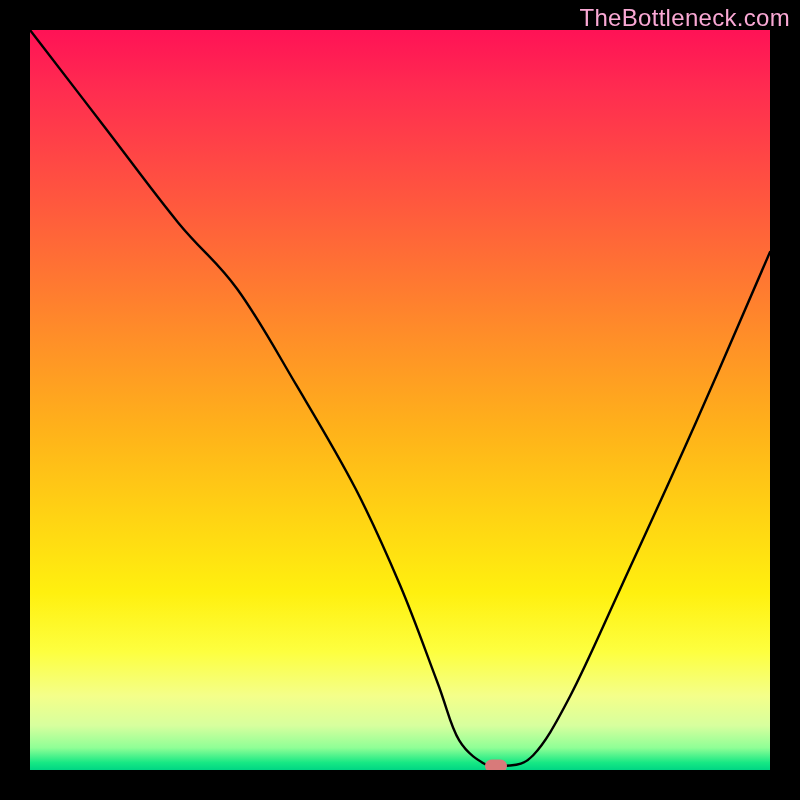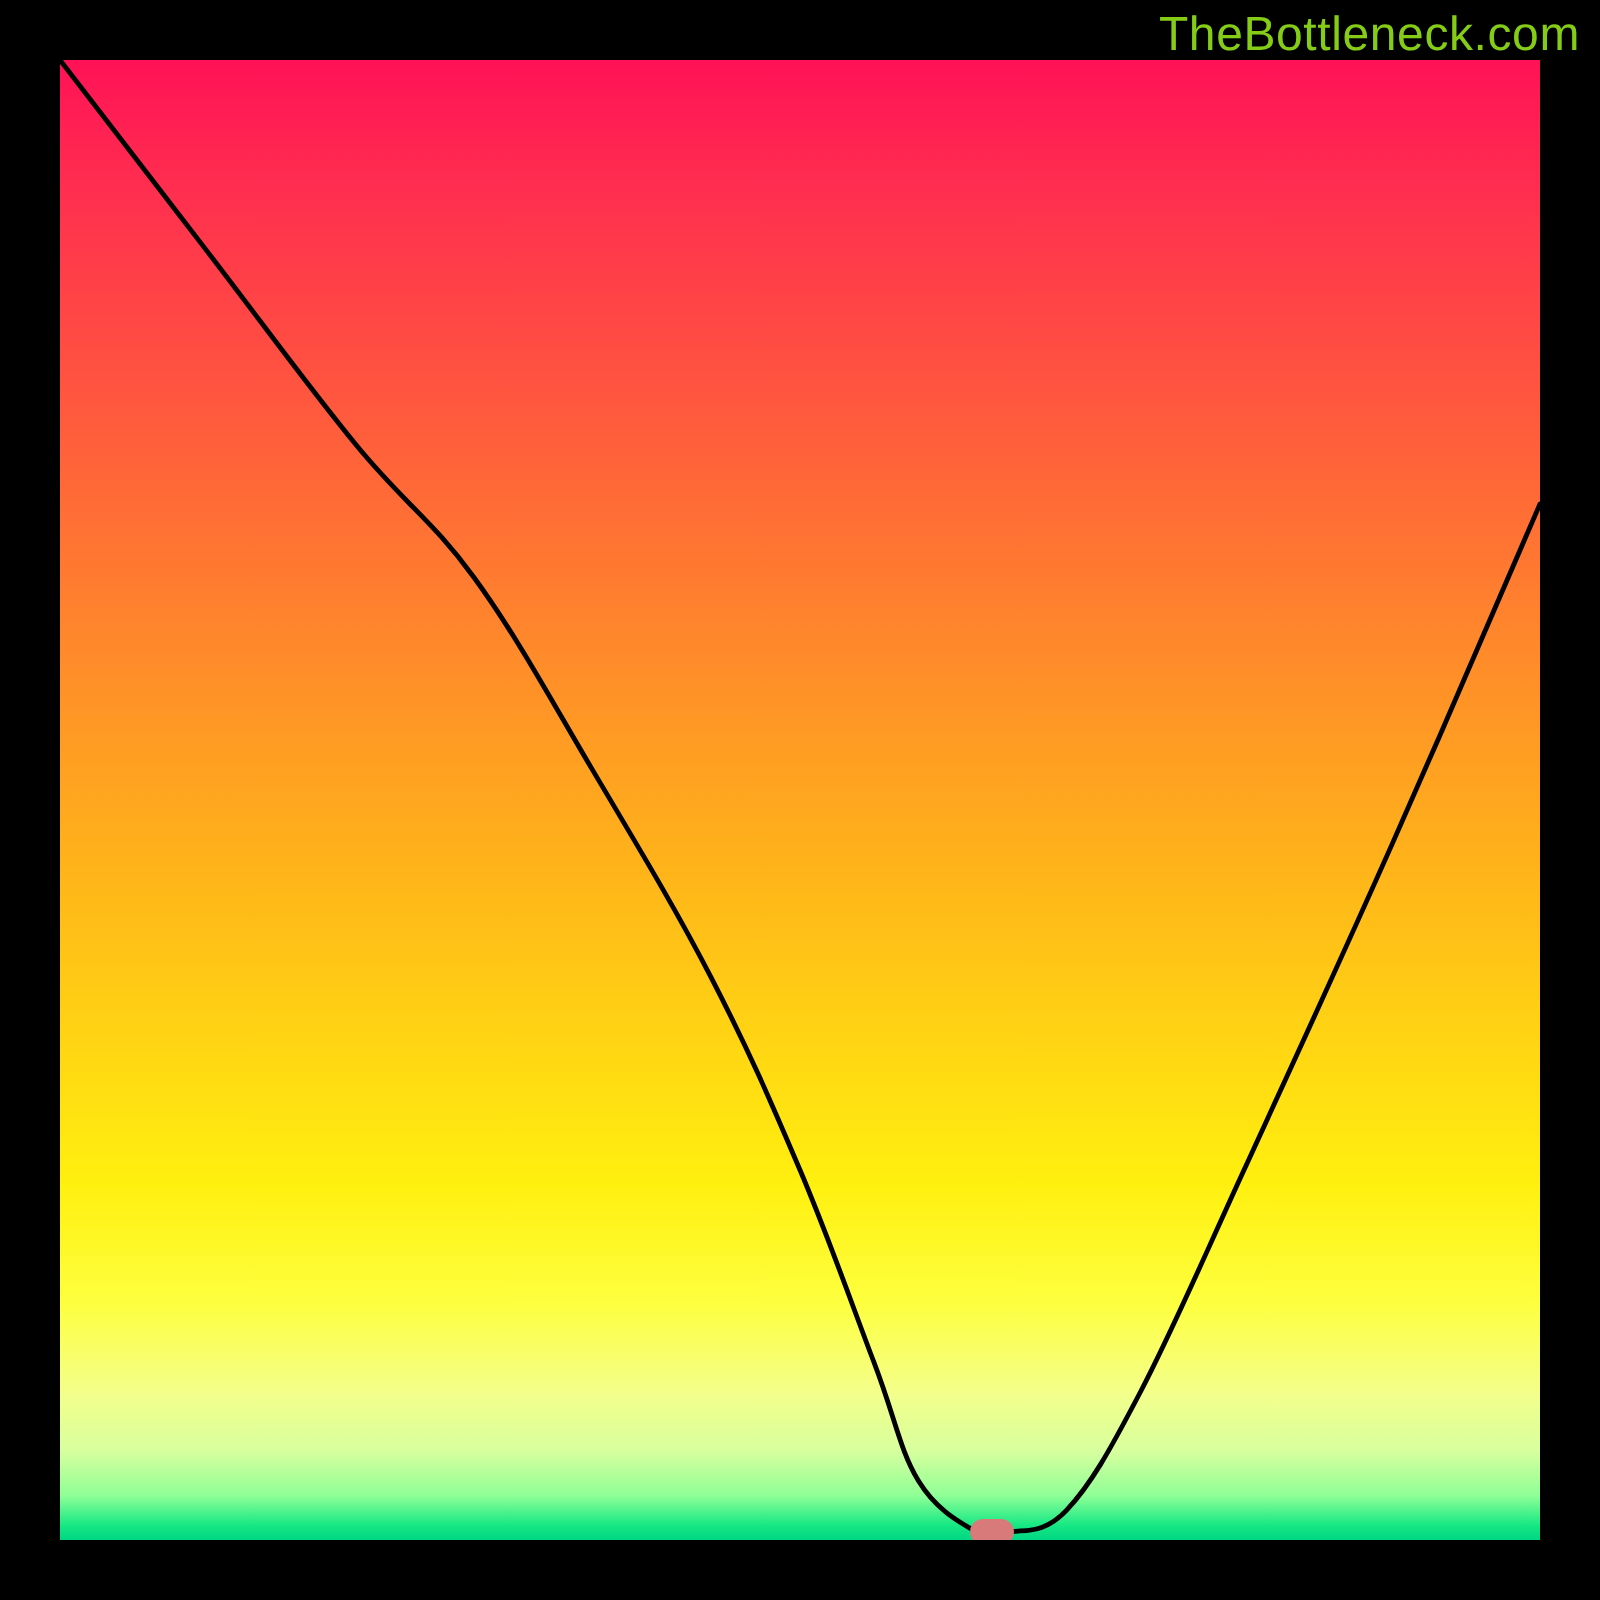--- a/index.html
+++ b/index.html
@@ -13,21 +13,21 @@
   }
   .wrap {
     position: relative;
     width: 800px;
     height: 800px;
   }
   .watermark {
     position: absolute;
     top: 4px;
     right: 10px;
-    color: #84cc16;
+    color: #f9a8d4;
     font-size: 24px;
     font-weight: 500;
     letter-spacing: 0.3px;
     z-index: 3;
   }
   .plot {
     position: absolute;
     left: 30px;
     top: 30px;
     width: 740px;

